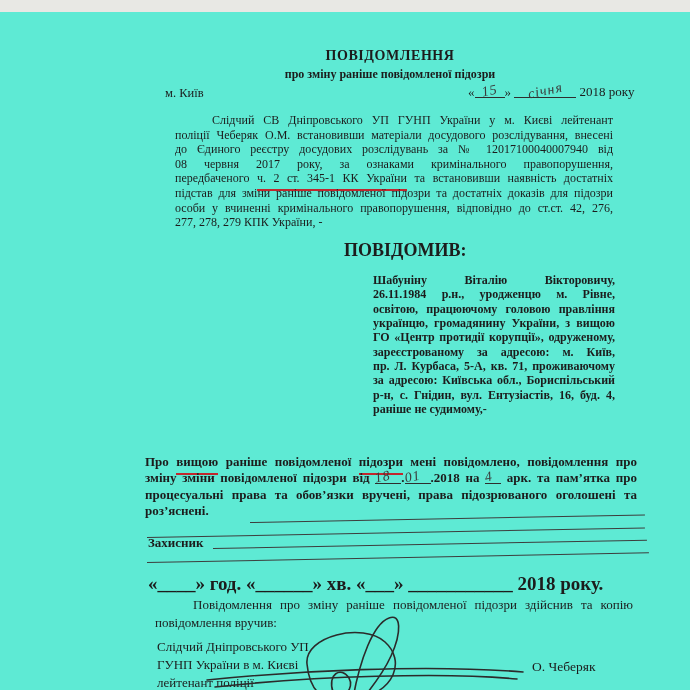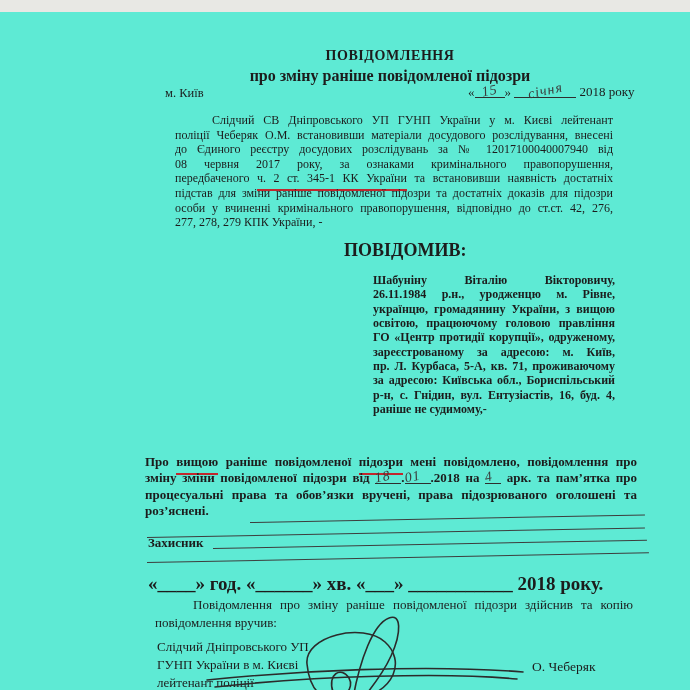--- a/index.html
+++ b/index.html
@@ -9,21 +9,21 @@
     background:#5eead4;
     font-family:"Liberation Serif","DejaVu Serif",serif;
     color:#1c1c1c;
     overflow:hidden;
     margin:12px auto;
   }
   .abs{position:absolute;}
   .b{font-weight:bold;}
   .center-block{left:0;width:690px;padding-left:90px;box-sizing:border-box;text-align:center;}
   .title{font-size:14px;letter-spacing:.6px;}
-  .subtitle{font-size:16px;}
+  .subtitle{font-size:12px;}
   .jl{text-align:justify;text-align-last:justify;}
   .line{white-space:normal;}
   .redline{border-bottom:2px solid #c1272d;padding-bottom:4px;}
   .hw-slot{
     display:inline-block;border-bottom:1.2px solid #2e2e2e;
     text-align:center;vertical-align:baseline;line-height:10px;
   }
   .hw{
     display:inline-block;font-style:italic;font-weight:400;
     transform:rotate(-12deg) translateY(-1px);
@@ -57,22 +57,22 @@
     <div class="line jl">підстав для зміни раніше повідомленої підозри та достатніх доказів для підозри</div>
     <div class="line jl">особи у вчиненні кримінального правопорушення, відповідно до ст.ст. 42, 276,</div>
     <div class="line">277, 278, 279 КПК України, -</div>
   </div>
 
   <div class="abs b" style="left:344px;top:228px;font-size:18px;">ПОВІДОМИВ:</div>
 
   <div class="abs b" style="left:373px;top:261px;width:242px;font-size:12px;line-height:14.35px;">
     <div class="line jl">Шабуніну Віталію Вікторовичу,</div>
     <div class="line jl">26.11.1984 р.н., уродженцю м. Рівне,</div>
+    <div class="line jl">освітою, працюючому головою правління</div>
     <div class="line jl">українцю, громадянину України, з вищою</div>
-    <div class="line jl">освітою, працюючому головою правління</div>
     <div class="line jl">ГО «Центр протидії корупції», одруженому,</div>
     <div class="line jl">зареєстрованому за адресою: м. Київ,</div>
     <div class="line jl">пр. Л. Курбаса, 5-А, кв. 71, проживаючому</div>
     <div class="line jl">за адресою: Київська обл., Бориспільський</div>
     <div class="line jl">р-н, с. Гнідин, вул. Ентузіастів, 16, буд. 4,</div>
     <div class="line">раніше не судимому,-</div>
   </div>
 
   <div class="abs b" style="left:145px;top:442px;width:492px;font-size:13px;line-height:16.4px;">
     <div class="line jl"><span>Про </span><span class="redline">вищою</span><span> раніше повідомленої </span><span class="redline">підозри</span><span> мені повідомлено, повідомлення про</span></div>

